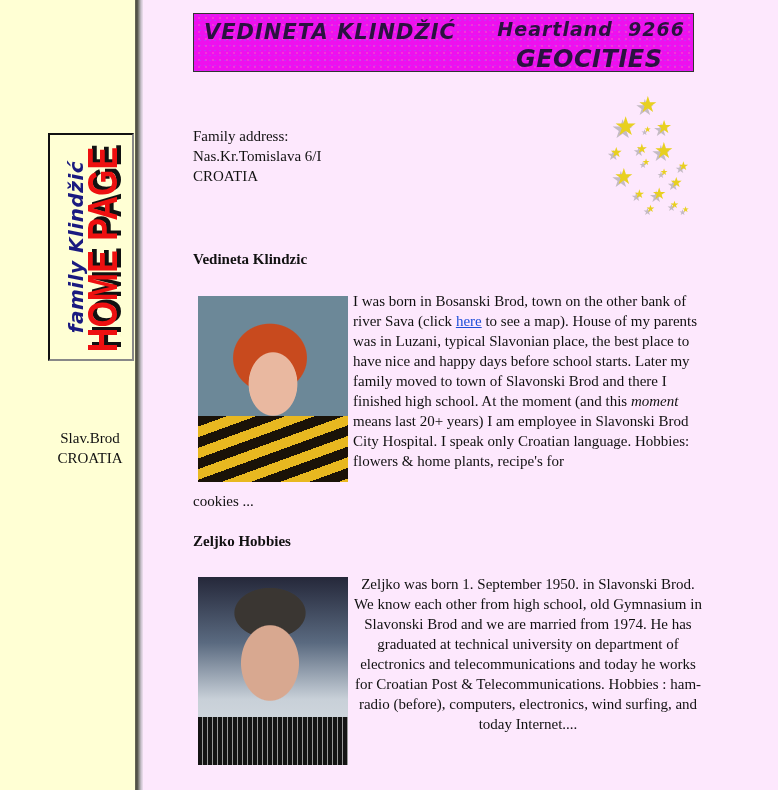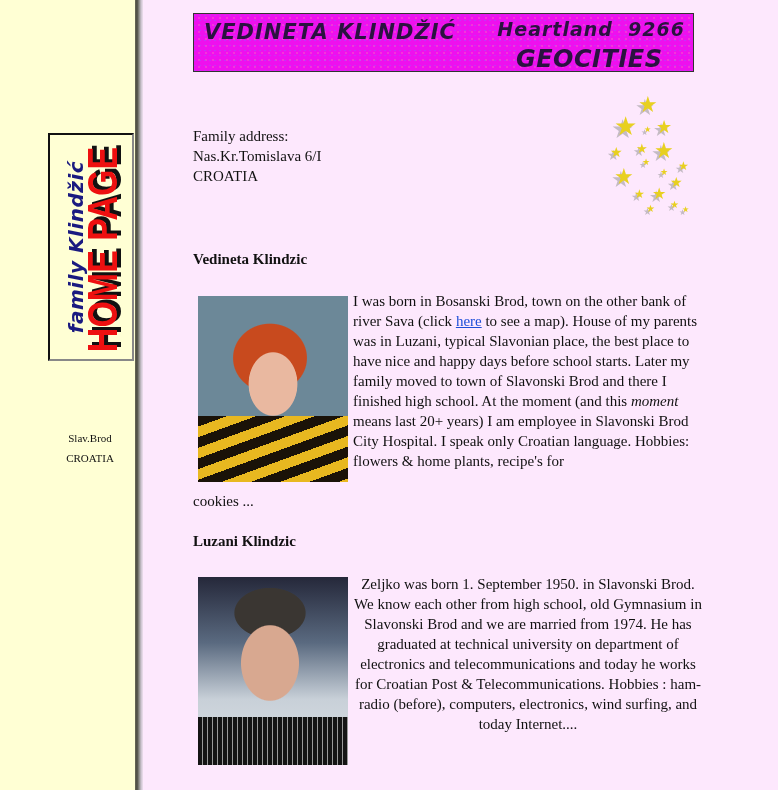--- a/index.html
+++ b/index.html
@@ -71,21 +71,21 @@
     color: #ee1010;
     text-shadow: 3px 3px 0 #111;
     letter-spacing: 0px;
     white-space: nowrap;
   }
   .sidebar-location {
     position: absolute;
     left: 0; top: 428px;
     width: 180px;
     text-align: center;
-    font-size: 11px;
+    font-size: 15px;
     line-height: 20px;
     color: #111;
   }
 
   
   .banner {
     position: absolute;
     left: 193px; top: 13px;
     width: 499px;
     height: 57px;
@@ -277,19 +277,19 @@
     <span class="star" style="left:82px;top:114px;font-size:8px;">★</span>
   </div>
 
   <div class="person-name" style="top:251px;">Vedineta Klindzic</div>
   <div class="photo photo-v" title="Photo of Vedineta Klindzic"></div>
   <div class="bio" style="top:291px;">
     <p><span>I was born in Bosanski Brod, town on the other bank of river Sava (click </span><a href="#">here</a><span> to see a map). House of my parents was in Luzani, typical Slavonian place, the best place to have nice and happy days before school starts. Later my family moved to town of Slavonski Brod and there I finished high school. At the moment (and this </span><em>moment</em><span> means last 20+ years) I am employee in Slavonski Brod City Hospital. I speak only Croatian language. Hobbies: flowers &amp; home plants, recipe's for</span></p>
   </div>
   <div class="bio-tail" style="top:491px;">cookies ...</div>
 
-  <div class="person-name" style="top:533px;">Luzani Klindzic</div>
+  <div class="person-name" style="top:533px;">Zeljko Hobbies</div>
   <div class="photo photo-z" title="Photo of Zeljko Klindzic"></div>
   <div class="bio" style="top:574px;text-align:center;">
     <p>Zeljko was born 1. September 1950. in Slavonski Brod. We know each other from high school, old Gymnasium in Slavonski Brod and we are married from 1974. He has graduated at technical university on department of electronics and telecommunications and today he works for Croatian Post &amp; Telecommunications. Hobbies : ham-radio (before), computers, electronics, wind surfing, and today Internet....</p>
   </div>
 
 </div>
 
 </body></html>

